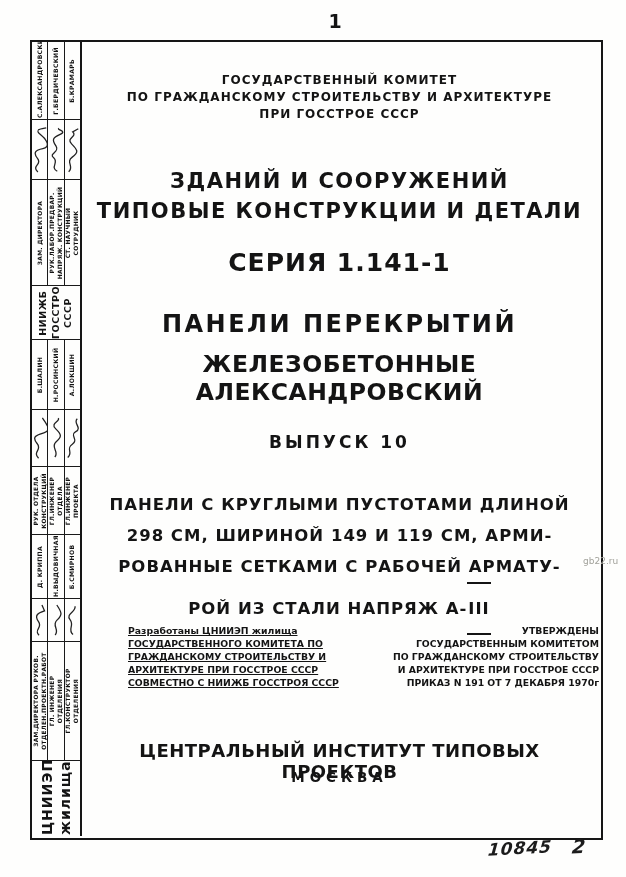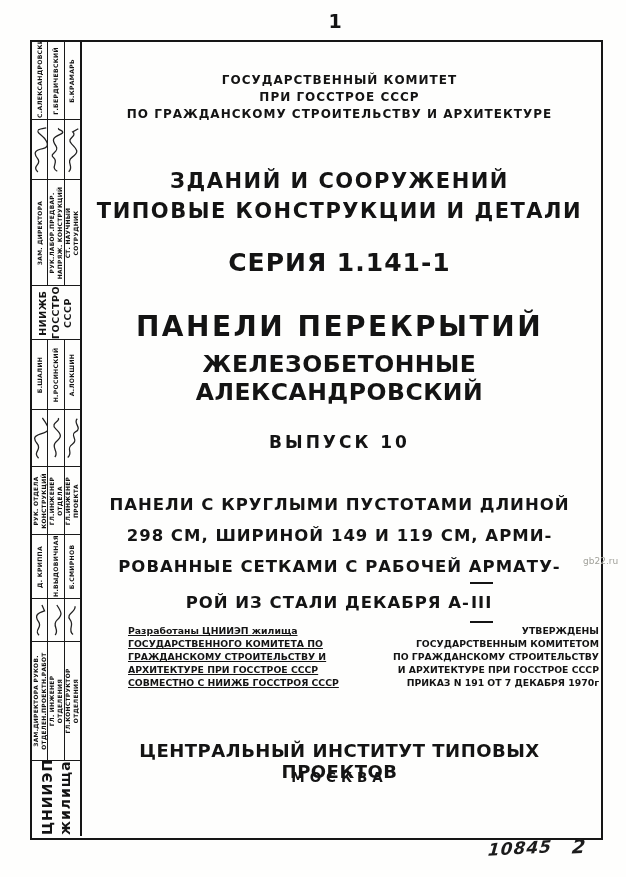--- a/index.html
+++ b/index.html
@@ -37,25 +37,25 @@
   .rot.org1 { font-size:9.5px; line-height:12.5px; letter-spacing:0.5px; }
   .rot.org2 { font-size:14px; line-height:18px; letter-spacing:1px; }
   .sigsvg { position:absolute; left:50%; top:50%; }
   .sigsvg path { fill:none; stroke:#222; stroke-width:1.3px; }
   
   .content { position:absolute; left:82px; top:42px; width:515px; height:792px; }
   .c { position:absolute; left:0; width:100%; text-align:center; font-weight:bold; }
   .committee { top:30px; font-size:12px; line-height:17px; letter-spacing:1px; }
   .heading   { top:124px; font-size:21px; line-height:30px; letter-spacing:1.5px; }
   .series    { top:206px; font-size:25px; letter-spacing:1px; }
-  .subject1  { top:268px; font-size:28px; letter-spacing:2.5px; }
+  .subject1  { top:268px; font-size:24px; letter-spacing:2.5px; }
   .subject2  { top:308px; font-size:23.5px; letter-spacing:0.5px; }
   .issue     { top:390px; font-size:17px; letter-spacing:3px; }
   .descr     { top:447px; font-size:16.5px; line-height:31px; letter-spacing:1px; }
-  .steel { display:inline-block; border-top:2px solid #141414; border-bottom:2px solid #141414; line-height:17px; padding:10px 1px; }
+  .steel { display:inline-block; border-top:2px solid #141414; border-bottom:2px solid #141414; line-height:17px; padding:16px 1px; }
   .cols { position:absolute; top:582px; left:0; width:100%; font-size:9.3px; line-height:13px; font-weight:bold; }
   .colL { position:absolute; left:46px; top:0; width:245px; text-align:left;text-decoration:underline; }
   .colR { position:absolute; left:292px; top:0; width:225px; text-align:right; }
   .institute { top:698px; font-size:18px; letter-spacing:0.5px; }
   .city      { top:727px; font-size:13.5px; letter-spacing:5px; }
   
   .hand {
     position:absolute; font-size:17px; font-weight:bold; font-style:italic;
     transform:rotate(-3deg) skewX(-8deg); color:#1c1c1c; letter-spacing:1px;
   }
@@ -222,41 +222,41 @@
 жилища</div>
         </div>
     </div>
 
   </div>
 
   <div class="content">
 
     <div class="c committee">
       <div>ГОСУДАРСТВЕННЫЙ КОМИТЕТ</div>
+      <div>ПО ГРАЖДАНСКОМУ СТРОИТЕЛЬСТВУ И АРХИТЕКТУРЕ</div>
       <div>ПРИ ГОССТРОЕ СССР</div>
-      <div>ПО ГРАЖДАНСКОМУ СТРОИТЕЛЬСТВУ И АРХИТЕКТУРЕ</div>
     </div>
 
     <div class="c heading">
       <div>ЗДАНИЙ И СООРУЖЕНИЙ</div>
       <div>ТИПОВЫЕ КОНСТРУКЦИИ И ДЕТАЛИ</div>
     </div>
 
     <div class="c series">СЕРИЯ 1.141-1</div>
 
     <div class="c subject1">ПАНЕЛИ ПЕРЕКРЫТИЙ</div>
     <div class="c subject2">ЖЕЛЕЗОБЕТОННЫЕ АЛЕКСАНДРОВСКИЙ</div>
 
     <div class="c issue">ВЫПУСК 10</div>
 
     <div class="c descr">
       <div>ПАНЕЛИ С КРУГЛЫМИ ПУСТОТАМИ ДЛИНОЙ</div>
       <div>298 СМ, ШИРИНОЙ 149 И 119 СМ, АРМИ-</div>
       <div>РОВАННЫЕ СЕТКАМИ С РАБОЧЕЙ АРМАТУ-</div>
-      <div><span>РОЙ ИЗ СТАЛИ ДЕКАБРЯ А-</span><span class="steel">III</span></div>
+      <div><span>РОЙ ИЗ СТАЛИ НАПРЯЖ А-</span><span class="steel">III</span></div>
     </div>
 
     <div class="cols">
       <div class="colL">
         <div>Разработаны ЦНИИЭП жилища</div>
         <div>ГОСУДАРСТВЕННОГО КОМИТЕТА ПО</div>
         <div>ГРАЖДАНСКОМУ СТРОИТЕЛЬСТВУ И</div>
         <div>АРХИТЕКТУРЕ ПРИ ГОССТРОЕ СССР</div>
         <div>СОВМЕСТНО С НИИЖБ ГОССТРОЯ СССР</div>
       </div>

